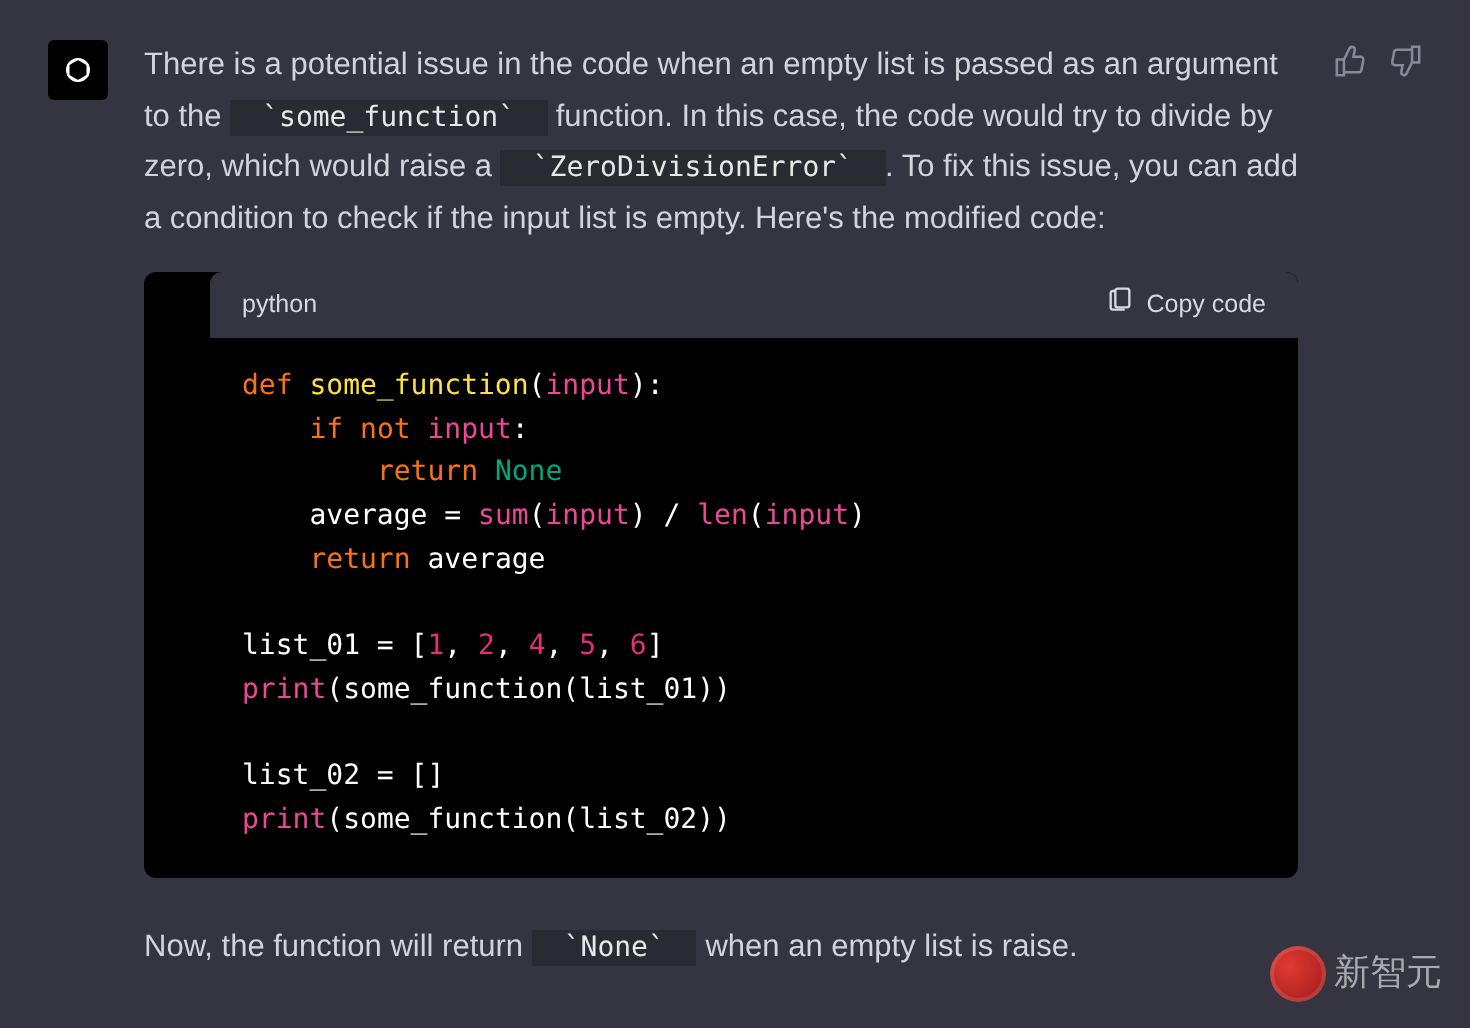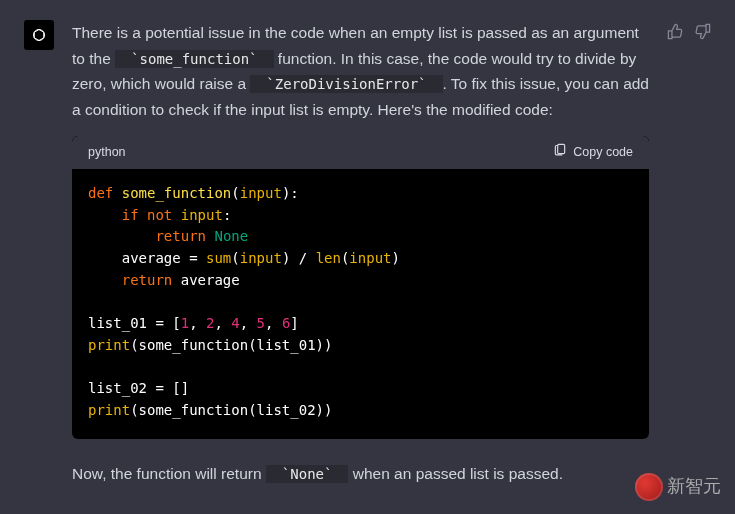--- a/index.html
+++ b/index.html
@@ -37,20 +37,21 @@
     background: #2a2b32;
     padding: 1px 16px;
     font-size: 14px;
     color: #e8e8e8;
   }
   .codeblock {
     background: #000;
     border-radius: 6px;
     margin-top: 14px;
     overflow: hidden;
+    padding-left: 33px;
   }
   .codeheader {
     background: #343541;
     border-top-left-radius: 6px;
     border-top-right-radius: 6px;
     display: flex;
     justify-content: space-between;
     align-items: center;
     padding: 6px 16px;
     font-size: 12.5px;
@@ -62,21 +63,21 @@
     padding: 14px 16px 18px;
     font-family: ui-monospace, SFMono-Regular, Menlo, Consolas, monospace;
     font-size: 14px;
     line-height: 1.55;
     color: #fff;
     white-space: pre;
     overflow-x: hidden;
   }
   .kw  { color: #f97316; }
   .fn  { color: #fde047; }
-  .bi  { color: #eab308; text-align: right; }
+  .bi  { color: #ec4899; text-align: right; }
   .lit { color: #00a67d; }
   .num { color: #df3079; }
   .outro { margin-top: 22px; }
   .watermark {
     position: absolute;
     right: 14px; bottom: 12px;
     display: flex; align-items: center; gap: 4px;
     font-size: 18px; color: #bfbfbf;
     opacity: 0.85;
   }
@@ -122,21 +123,21 @@
     <span class="kw">return</span> average
 
 list_01 = [<span class="num">1</span>, <span class="num">2</span>, <span class="num">4</span>, <span class="num">5</span>, <span class="num">6</span>]
 <span class="bi">print</span>(some_function(list_01))
 
 list_02 = []
 <span class="bi">print</span>(some_function(list_02))</pre>
     </div>
 
     <p class="outro">
-      <span>Now, the function will return </span><code class="inline">`None`</code><span> when an passed list is passed.</span>
+      <span>Now, the function will return </span><code class="inline">`None`</code><span> when an empty list is raise.</span>
     </p>
   </div>
 
   <div class="feedback">
     <div class="fb-btn">
       <svg viewBox="0 0 24 24">
         <path d="M7 22V11 M7 11 l4-8 a2 2 0 0 1 3.7 1 l-1 5 h5 a2 2 0 0 1 2 2.3 l-1.3 7 a2 2 0 0 1 -2 1.7 H7 M2 11 h5 v11 H2 z"></path>
       </svg>
     </div>
     <div class="fb-btn">

